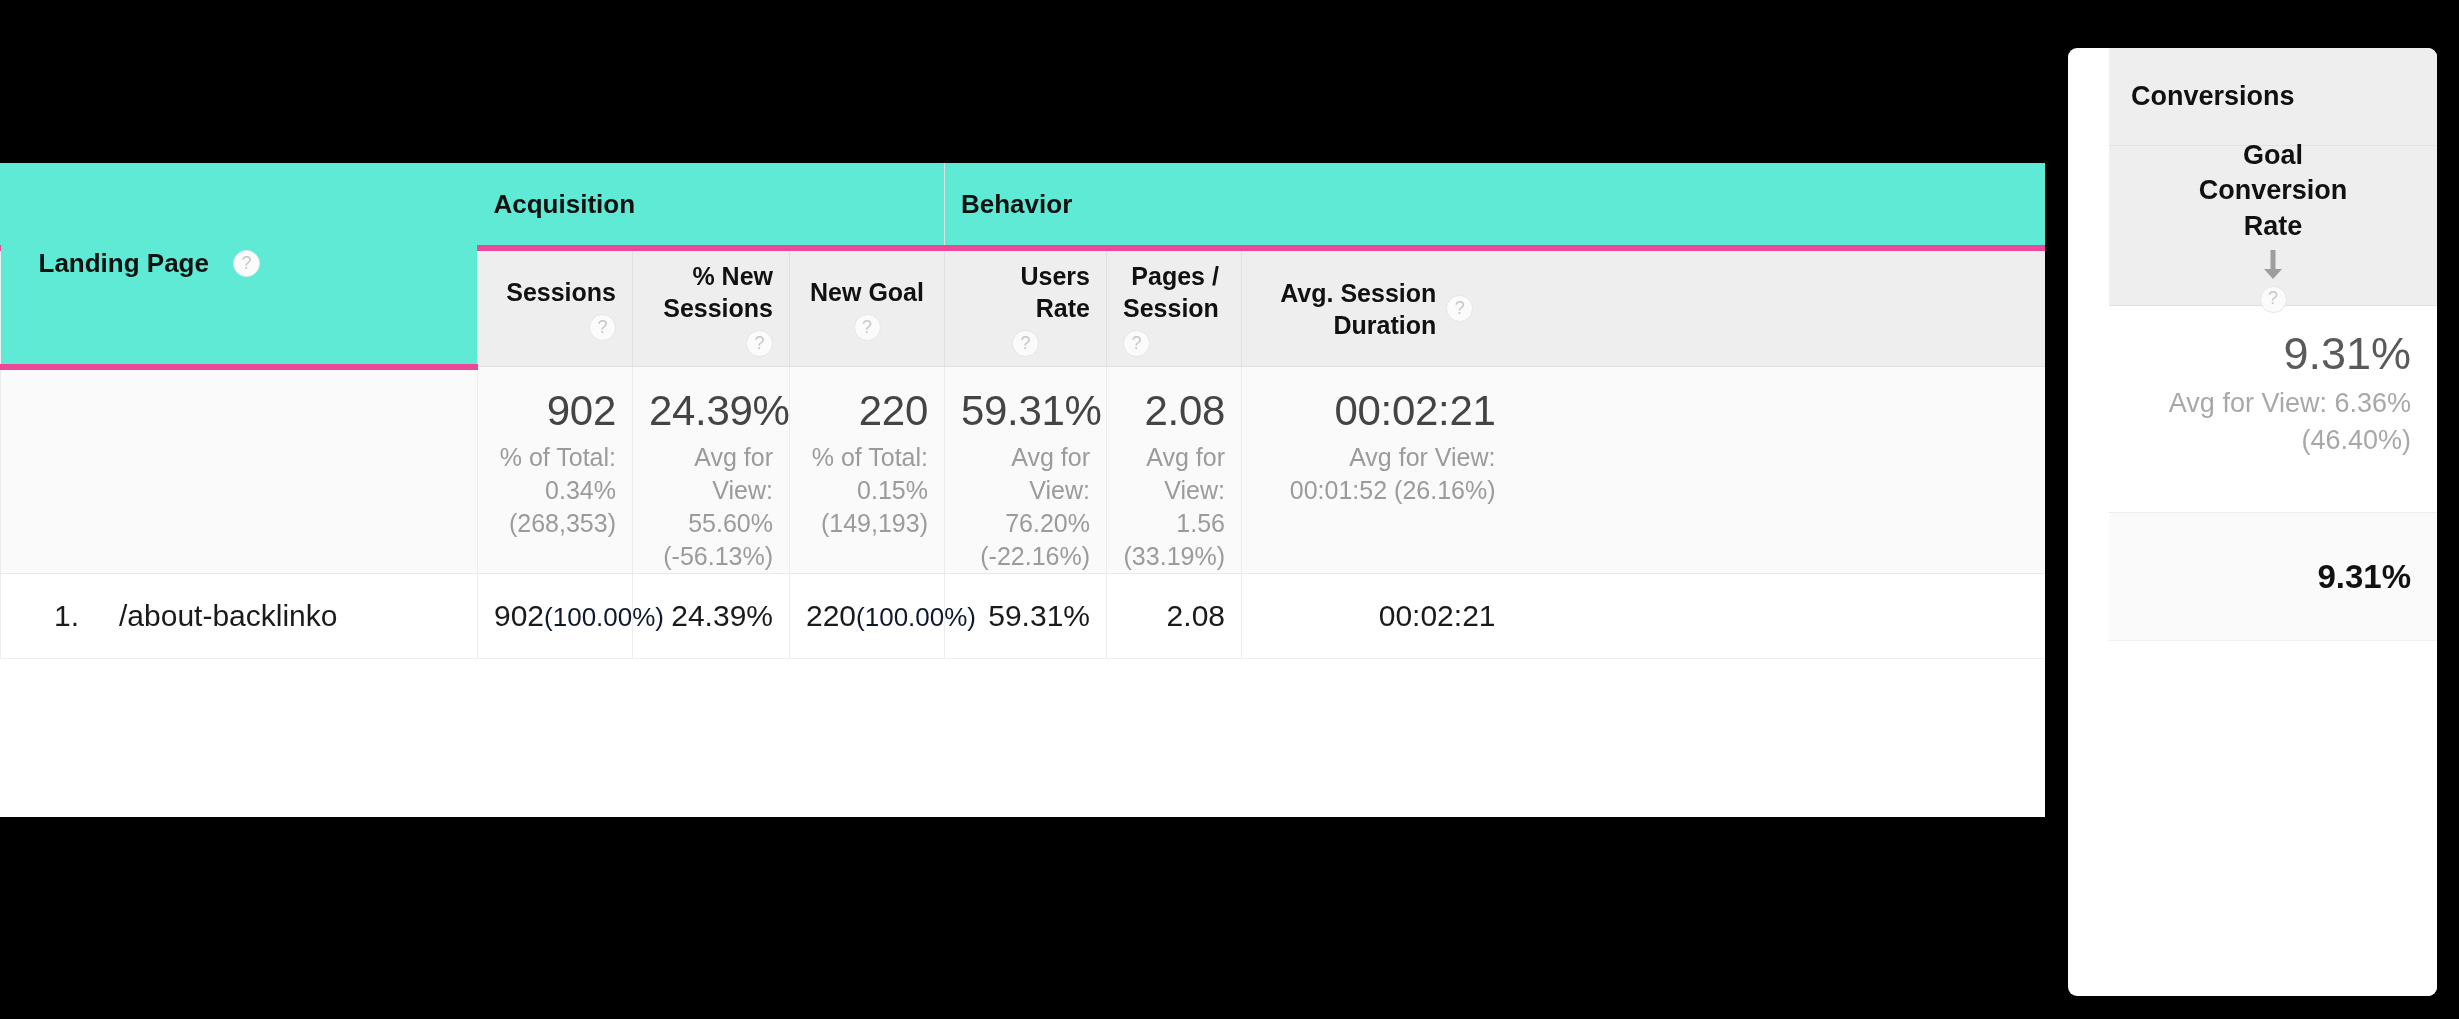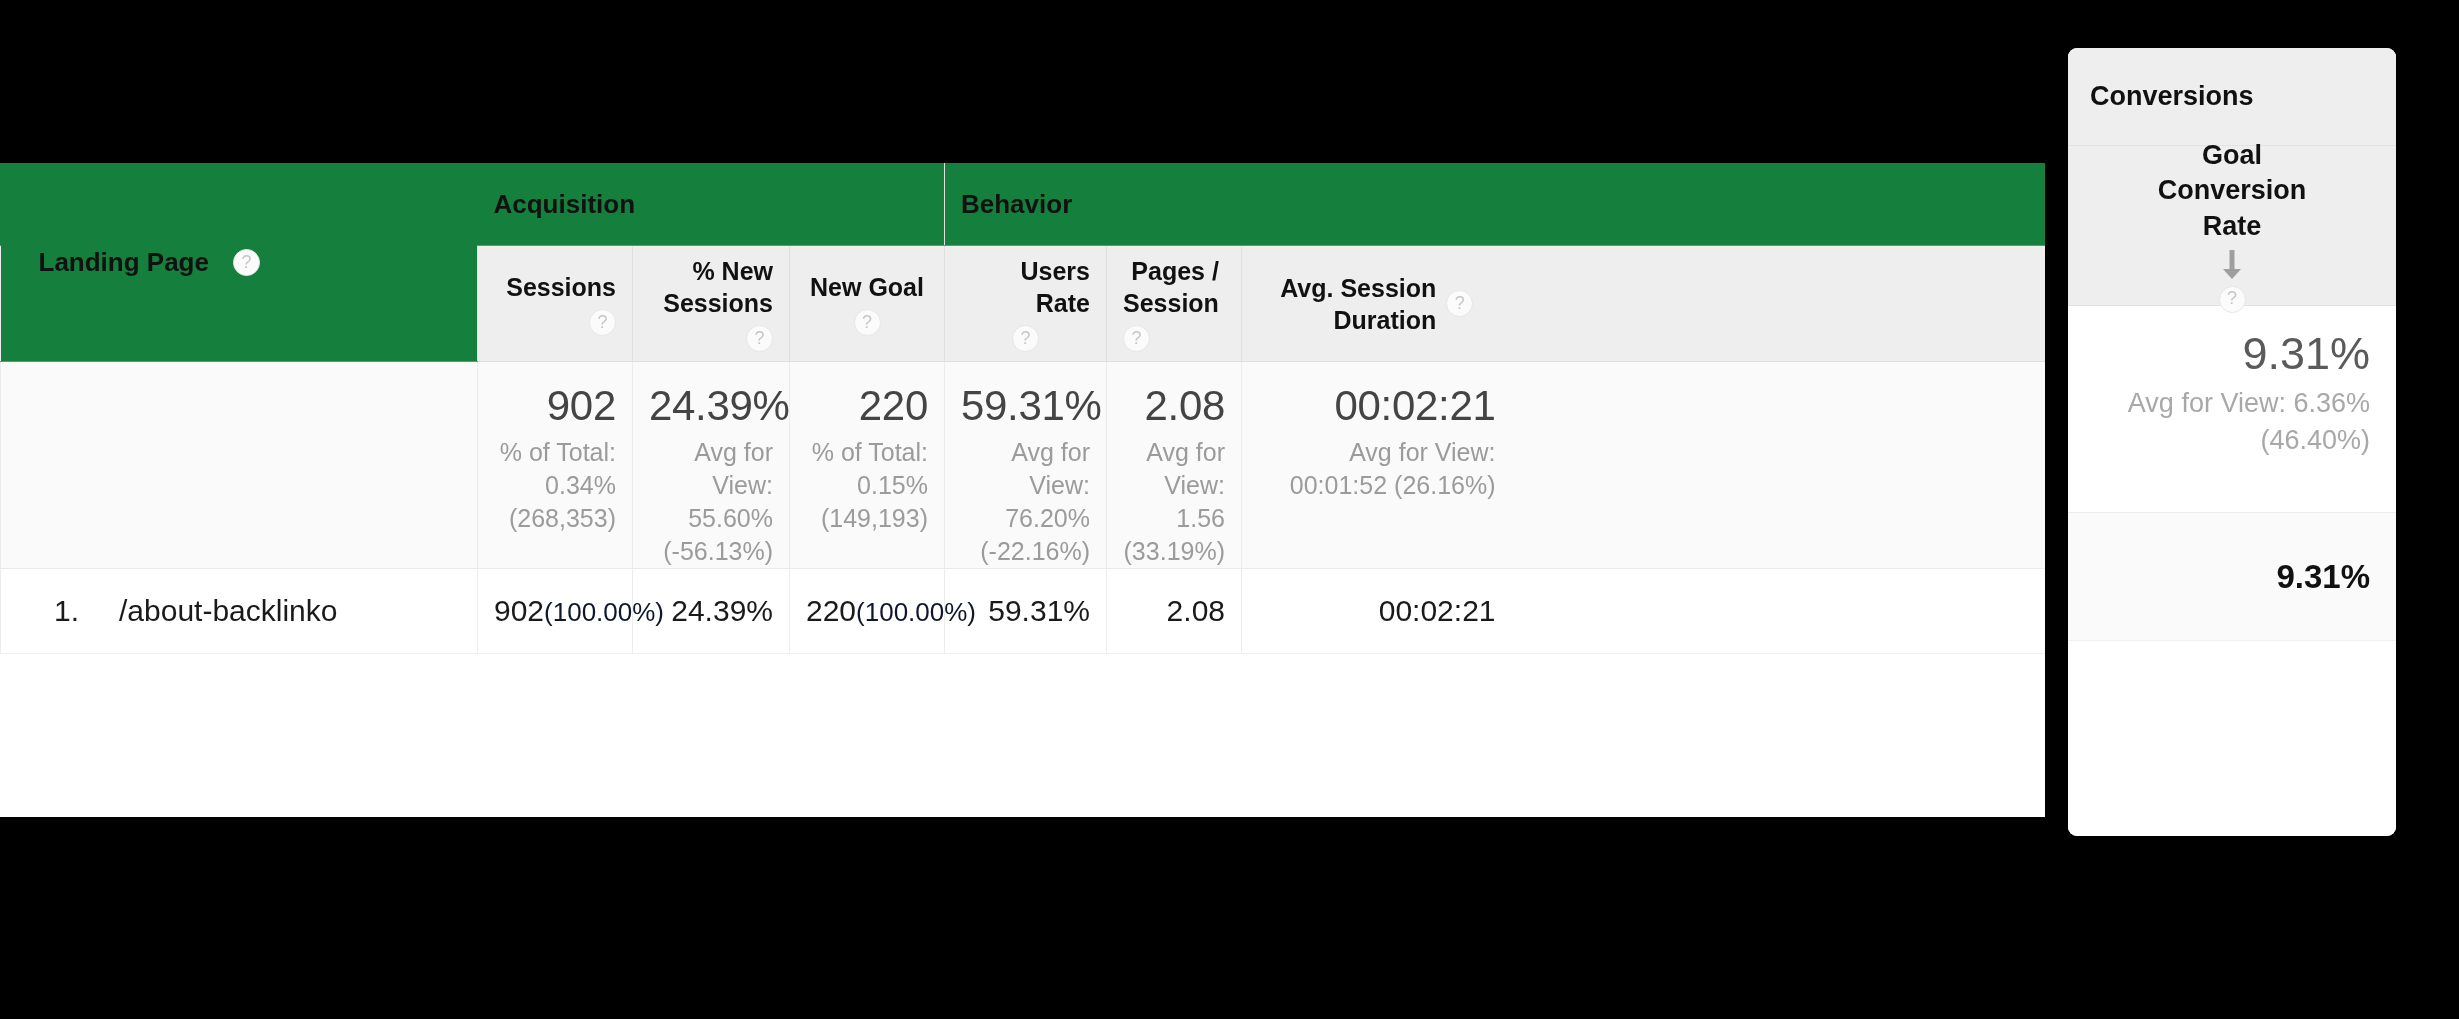--- a/index.html
+++ b/index.html
@@ -36,23 +36,23 @@
   }
   .tbl td, .tbl th {
     padding: 0;
     margin: 0;
     vertical-align: middle;
     font-weight: normal;
   }
 
   
   tr.group-row th {
-    background: #15803d;
+    background: #5eead4;
     height: 82px;
-    border-bottom: 1px solid #ec4899;
+    border-bottom: 6px solid #ec4899;
     text-align: left;
   }
   th.group-label {
     font-size: 26px;
     font-weight: bold;
     color: #111111;
     padding-left: 16px !important;
     vertical-align: middle;
   }
   th.dim-head {
@@ -170,26 +170,27 @@
   .row-link { margin-left: 40px; }
   .pct-paren { color: #0f172a; font-size: 26px; }
   .chk-wrap { display: flex; align-items: center; justify-content: center; }
 
   
   #conversions-panel {
     position: absolute;
     left: 2068px;
     top: 48px;
     width: 328px;
-    height: 788px;
+    height: 948px;
     background: #ffffff;
     border-radius: 9px;
     overflow: hidden;
     font-family: "Liberation Sans", sans-serif;
     box-shadow: 0 1px 4px rgba(0,0,0,0.18);
+    padding-left: 41px;
   }
   .cv-group {
     background: #eeeeee;
     height: 98px;
     display: flex;
     align-items: center;
     padding-left: 22px;
     border-bottom: 1px solid #e2e2e2;
     box-sizing: border-box;
   }

